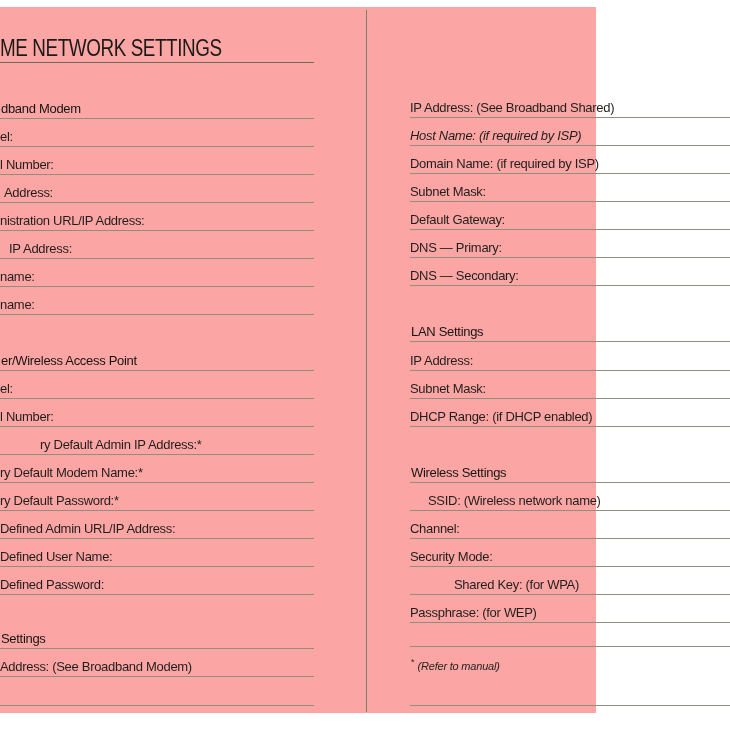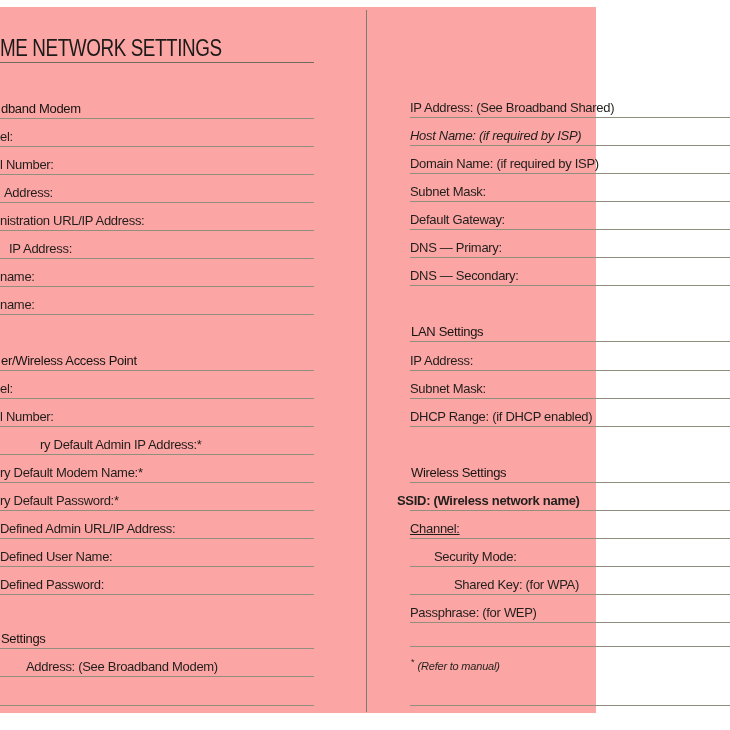--- a/index.html
+++ b/index.html
@@ -122,21 +122,21 @@
       <div class="lbl" style="left: 0px; top: 487px;">ry Default Password:*</div>
       <div class="rule" style="left: 0px; top: 503px; width: 314px;"></div>
       <div class="lbl" style="left: 0px; top: 515px;">Defined Admin URL/IP Address:</div>
       <div class="rule" style="left: 0px; top: 531px; width: 314px;"></div>
       <div class="lbl" style="left: 0px; top: 543px;">Defined User Name:</div>
       <div class="rule" style="left: 0px; top: 559px; width: 314px;"></div>
       <div class="lbl" style="left: 0px; top: 571px;">Defined Password:</div>
       <div class="rule" style="left: 0px; top: 587px; width: 314px;"></div>
       <div class="lbl hdr" style="left: 1px; top: 625px;">Settings</div>
       <div class="rule" style="left: 0px; top: 641px; width: 314px;"></div>
-      <div class="lbl" style="left: 0px; top: 653px; padding-left: 26px;">Address: (See Broadband Modem)</div>
+      <div class="lbl" style="left: 0px; top: 653px;">Address: (See Broadband Modem)</div>
       <div class="rule" style="left: 0px; top: 669px; width: 314px;"></div>
       <div class="lbl" style="left: 0px; top: 682px;"></div>
       <div class="rule" style="left: 0px; top: 698px; width: 314px;"></div>
     </div>
 
   <div class="divider"></div>
 
   <div id="right-col">
       <div class="lbl" style="left: 410px; top: 94px;">IP Address: (See Broadband Shared)</div>
       <div class="rule" style="left: 410px; top: 110px; width: 320px;"></div>
@@ -155,25 +155,25 @@
       <div class="lbl hdr" style="left: 411px; top: 318px;">LAN Settings</div>
       <div class="rule" style="left: 410px; top: 334px; width: 320px;"></div>
       <div class="lbl" style="left: 410px; top: 347px;">IP Address:</div>
       <div class="rule" style="left: 410px; top: 363px; width: 320px;"></div>
       <div class="lbl" style="left: 410px; top: 375px;">Subnet Mask:</div>
       <div class="rule" style="left: 410px; top: 391px; width: 320px;"></div>
       <div class="lbl" style="left: 410px; top: 403px;">DHCP Range: (if DHCP enabled)</div>
       <div class="rule" style="left: 410px; top: 419px; width: 320px;"></div>
       <div class="lbl hdr" style="left: 411px; top: 459px;">Wireless Settings</div>
       <div class="rule" style="left: 410px; top: 475px; width: 320px;"></div>
-      <div class="lbl" style="left: 397px; top: 487px; font-weight: bold;">SSID: (Wireless network name)</div>
+      <div class="lbl" style="left: 428px; top: 487px;">SSID: (Wireless network name)</div>
       <div class="rule" style="left: 410px; top: 503px; width: 320px;"></div>
-      <div class="lbl" style="left: 410px; top: 515px; text-decoration: underline;">Channel:</div>
+      <div class="lbl" style="left: 410px; top: 515px;">Channel:</div>
       <div class="rule" style="left: 410px; top: 531px; width: 320px;"></div>
-      <div class="lbl" style="left: 410px; top: 543px; margin-left: 24px;">Security Mode:</div>
+      <div class="lbl" style="left: 410px; top: 543px;">Security Mode:</div>
       <div class="rule" style="left: 410px; top: 559px; width: 320px;"></div>
       <div class="lbl" style="left: 410px; top: 571px; margin-left: 44px;">Shared Key: (for WPA)</div>
       <div class="rule" style="left: 410px; top: 587px; width: 320px;"></div>
       <div class="lbl" style="left: 410px; top: 599px;">Passphrase: (for WEP)</div>
       <div class="rule" style="left: 410px; top: 615px; width: 320px;"></div>
       <div class="lbl" style="left: 410px; top: 623px;"></div>
       <div class="rule" style="left: 410px; top: 639px; width: 320px;"></div>
     </div>
 
   <div class="footnote">

